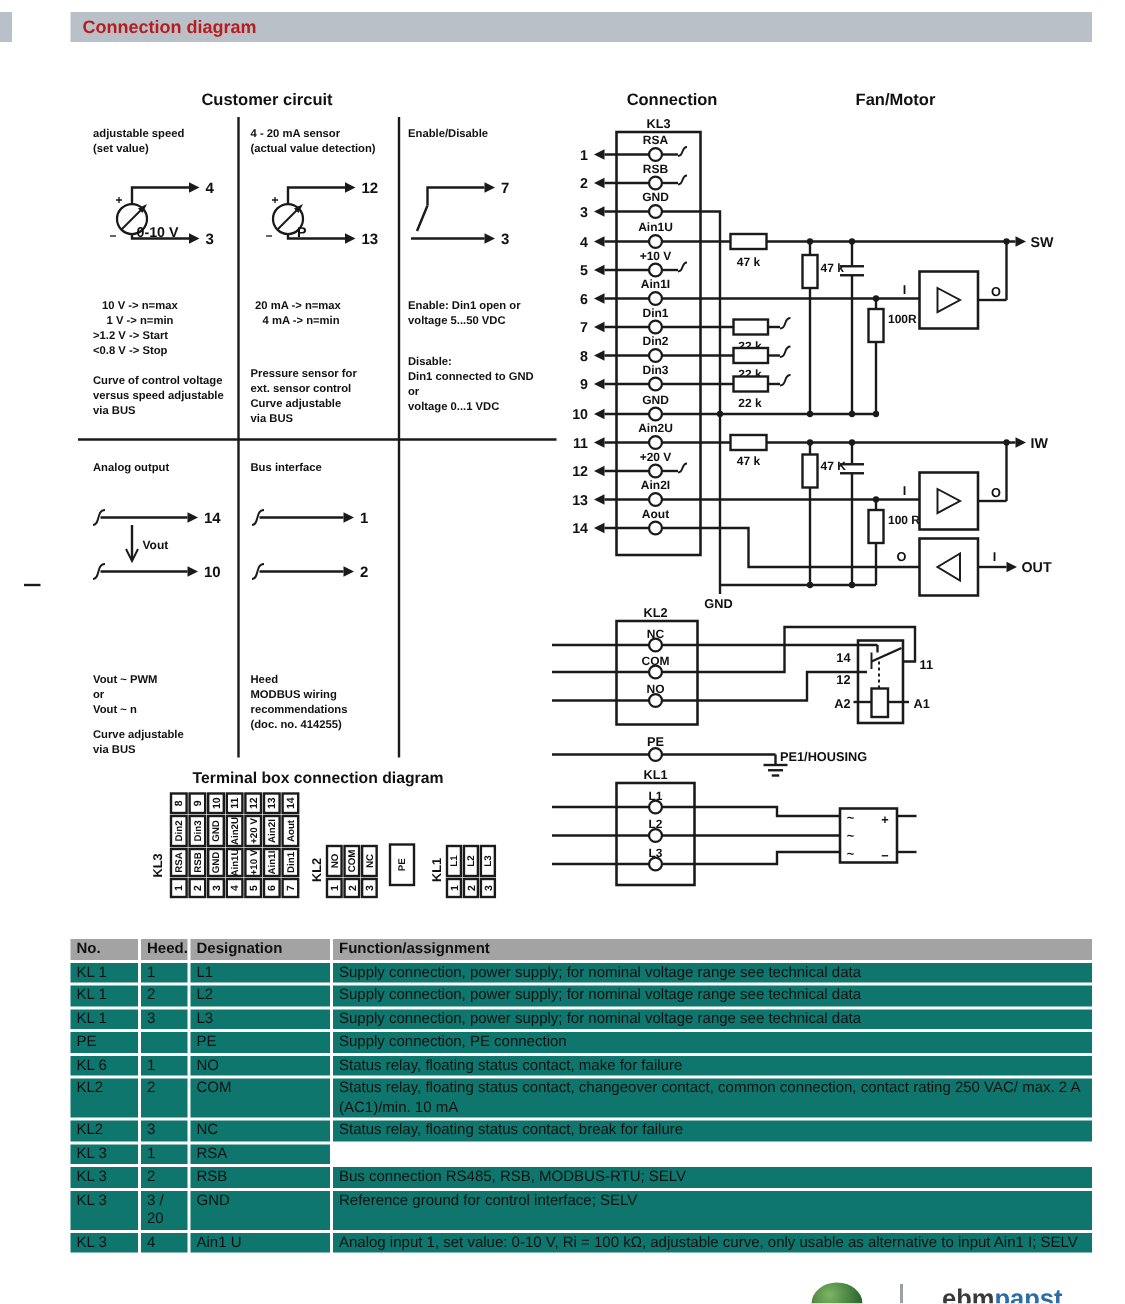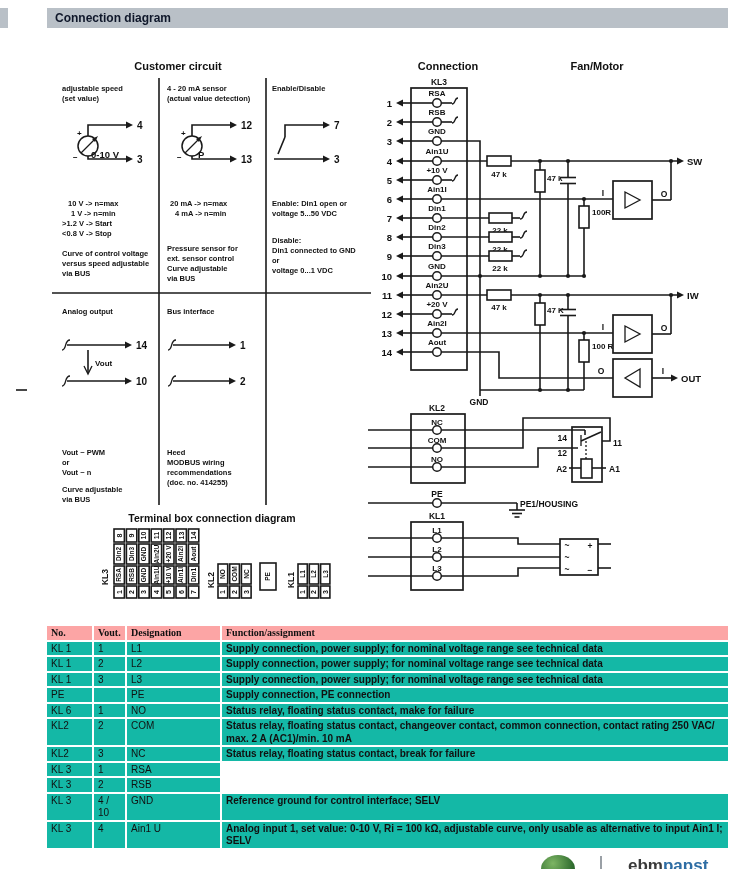--- a/index.html
+++ b/index.html
@@ -1,43 +1,43 @@
 <!DOCTYPE html>
 <html><head>
 <meta charset="utf-8">
 <style>
   html,body{margin:0;padding:0;background:#fff;}
   .page{position:relative;width:750px;height:869px;background:#fff;overflow:hidden;
         font-family:"Liberation Sans",sans-serif;color:#111;}
   .corner-mark{position:absolute;left:0;top:8px;width:8px;height:20px;background:#b9c0c7;}
   .header-bar{position:absolute;left:47px;top:8px;width:681px;height:20px;background:#b9c0c7;
               display:flex;align-items:center;}
-  .header-bar span{font-size:12px;font-weight:700;color:#0f172a;padding-left:8px;}
+  .header-bar span{font-size:12px;font-weight:700;color:#b91c1c;padding-left:8px;}
   svg.diagram{position:absolute;left:0;top:0;}
   
   .ln{fill:none;stroke:#1a1a1a;stroke-width:1.6;}
   .thin{fill:none;stroke:#1a1a1a;stroke-width:1.3;}
   .bx{fill:none;stroke:#1a1a1a;stroke-width:1.7;}
   .res{fill:#fff;stroke:#1a1a1a;stroke-width:1.6;}
   .tc{fill:#fff;stroke:#1a1a1a;stroke-width:1.5;}
   .dot{fill:#1a1a1a;stroke:none;}
   .ar{fill:#1a1a1a;stroke:none;}
   .dsh{fill:none;stroke:#1a1a1a;stroke-width:1.3;stroke-dasharray:2 2;}
   text{fill:#111;font-weight:700;font-family:"Liberation Sans",sans-serif;}
   .t7{font-size:7.5px;}  .t8{font-size:8px;}  .t85{font-size:8.5px;}
   .t95{font-size:9.5px;} .t10{font-size:10px;} .t105{font-size:10.5px;} .t11{font-size:11px;}
   .gt{font-size:6.5px;}  .gn{font-size:7px;}
   .mid{text-anchor:middle;} .end{text-anchor:end;}
   
   .tbl{position:absolute;left:47px;top:626px;width:681px;font-size:10px;line-height:12.5px;}
   .trow{display:flex;gap:2px;margin-bottom:2px;}
-  .trow>div{background:#14b8a6;padding:1px 4px 0 4px;min-height:13px;box-sizing:border-box;}
-  .thead>div{background:#fca5a5;font-weight:700;font-family:Liberation Serif, serif;}
+  .trow>div{background:#0f766e;padding:1px 4px 0 4px;min-height:13px;box-sizing:border-box;}
+  .thead>div{background:#a3a3a3;font-weight:700;}
   .c1{width:45px;flex:none;} .c2{width:31px;flex:none;padding-left:4px;}
-  .c3{width:93px;flex:none;} .c4{flex:1;font-weight:bold;}
+  .c3{width:93px;flex:none;} .c4{flex:1;}
   
   .logo-globe{position:absolute;left:541px;top:855px;width:34px;height:28px;border-radius:50%;
               background:radial-gradient(circle at 35% 30%, #7db564, #2d6a2d 70%);}
   .logo-rule{position:absolute;left:600px;top:856px;width:2px;height:13px;background:#9aa0a6;}
   .logo-text{position:absolute;left:628px;top:856px;font-size:17px;font-weight:700;}
   .logo-ebm{color:#3a3a3a;} .logo-papst{color:#2e6da4;}
 </style>
 </head>
 <body>
 
@@ -549,21 +549,21 @@
         <text class="gn mid" transform="translate(302.7,592) rotate(-90)" dy=".35em">1</text>
         <text class="gn mid" transform="translate(314,592) rotate(-90)" dy=".35em">2</text>
         <text class="gn mid" transform="translate(325.3,592) rotate(-90)" dy=".35em">3</text>
       </g>
     </g>
   </svg>
 
   <div class="tbl">
     <div class="trow thead">
       <div class="c1">No.</div>
-      <div class="c2">Vout.</div>
+      <div class="c2">Heed.</div>
       <div class="c3">Designation</div>
       <div class="c4">Function/assignment</div>
     </div>
     <div class="trow">
       <div class="c1">KL 1</div>
       <div class="c2">1</div>
       <div class="c3">L1</div>
       <div class="c4">Supply connection, power supply; for nominal voltage range see technical data</div>
     </div>
     <div class="trow">
@@ -604,24 +604,25 @@
     </div>
     <div class="trow">
       <div class="c1">KL 3</div>
       <div class="c2">1</div>
       <div class="c3">RSA</div>
     </div>
     <div class="trow">
       <div class="c1">KL 3</div>
       <div class="c2">2</div>
       <div class="c3">RSB</div>
+      <div class="c4">Bus connection RS485, RSB, MODBUS-RTU; SELV</div>
     </div>
     <div class="trow">
       <div class="c1">KL 3</div>
-      <div class="c2">4 / 10</div>
+      <div class="c2">3 / 20</div>
       <div class="c3">GND</div>
       <div class="c4">Reference ground for control interface; SELV</div>
     </div>
     <div class="trow">
       <div class="c1">KL 3</div>
       <div class="c2">4</div>
       <div class="c3">Ain1 U</div>
       <div class="c4">Analog input 1, set value: 0-10 V, Ri = 100 kΩ, adjustable curve, only usable as alternative to input Ain1 I; SELV</div>
     </div>
   </div>

